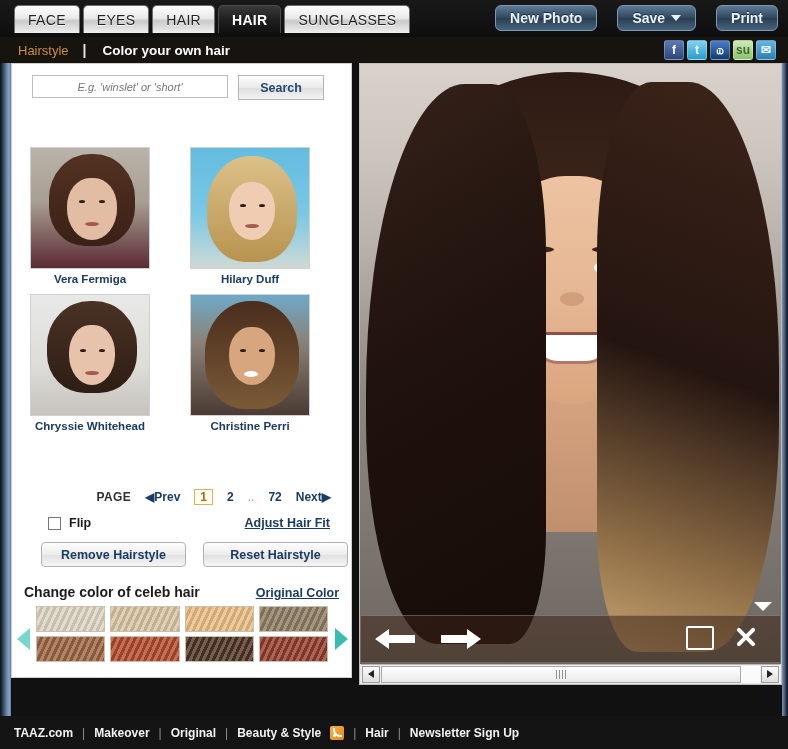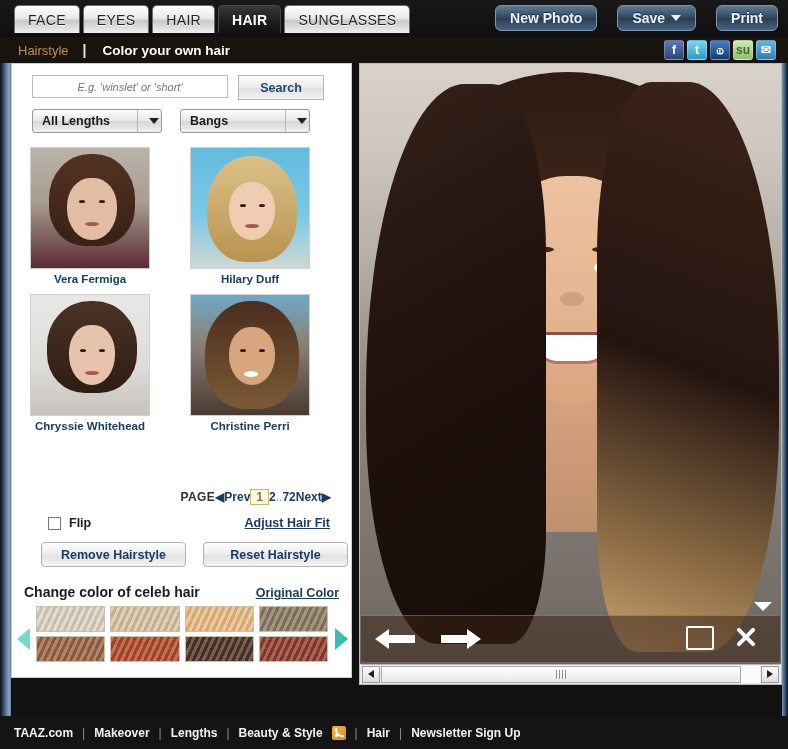--- a/index.html
+++ b/index.html
@@ -158,21 +158,21 @@
   .p3 .face { left:38px; top:30px; width:46px; height:60px; background:#e7c3ab; }
   .p4 .hair { left:14px; top:6px; width:94px; height:108px; background: linear-gradient(to bottom,#4a2d1d,#7a5a36); }
   .p4 .face { left:38px; top:32px; width:46px; height:58px; background:#d7a67e; }
   .eye { position:absolute; width:6px;height:3px;background:#2a1c14;border-radius:50%; }
   .mouth { position:absolute; width:14px;height:4px;background:#a5584f;border-radius:50%; }
 
   
   .pager {
     position: absolute; left: 0; top: 425px; width: 341px;
     display: flex; justify-content: flex-end; padding-right: 22px;
-    align-items: center; gap: 0; font-size: 12px; color: #1b3c62;
+    align-items: center; gap: 14px; font-size: 12px; color: #1b3c62;
   }
   .pager .lbl { font-weight: bold; color: #303030; letter-spacing: .4px; }
   .pager a { color: #1b3c62; cursor: pointer; font-weight: bold; }
   .pg-cur {
     border: 1px solid #d6b45a; background: #fffdf0;
     padding: 0 5px; color: #b06a12; font-weight: bold;
   }
   .pg-dots { color: #999; }
 
   
@@ -408,34 +408,20 @@
 
   <div class="main">
 
     <div class="lpanel">
 
       <div class="search-row">
         <input class="search-input" type="text" placeholder="E.g. 'winslet' or 'short'" style="">
         <button class="search-btn">Search</button>
       </div>
 
-      <div class="filter-row">
-        <div class="sel">
-          <span>All Lengths</span>
-          <span class="arrowbox">
-              <i class="tri-dn"></i>
-            </span>
-        </div>
-        <div class="sel">
-          <span>Bangs</span>
-          <span class="arrowbox">
-              <i class="tri-dn"></i>
-            </span>
-        </div>
-      </div>
 
       <div class="grid">
         <div class="grid-row">
           <div class="thumb">
             <div class="pic p1">
               <div class="p-bg"></div>
                 <div class="hair"></div>
                 <div class="face"></div>
               <div class="eye" style="left:48px;top:52px"></div>
                 <div class="eye" style="left:68px;top:52px"></div>
@@ -580,21 +566,21 @@
       </div>
     </div>
   </div>
 
   <div class="footer">
     <div class="foot-links">
       <a>TAAZ.com</a>
       <span class="foot-sep">|</span>
       <a>Makeover</a>
       <span class="foot-sep">|</span>
-      <a>Lengths</a>
+      <a>Original</a>
       <span class="foot-sep">|</span>
       <a>Beauty &amp; Style</a>
       <span class="rss"></span>
       <span class="foot-sep">|</span>
       <a>Hair</a>
       <span class="foot-sep">|</span>
       <a>Newsletter Sign Up</a>
     </div>
   </div>
 </div>

